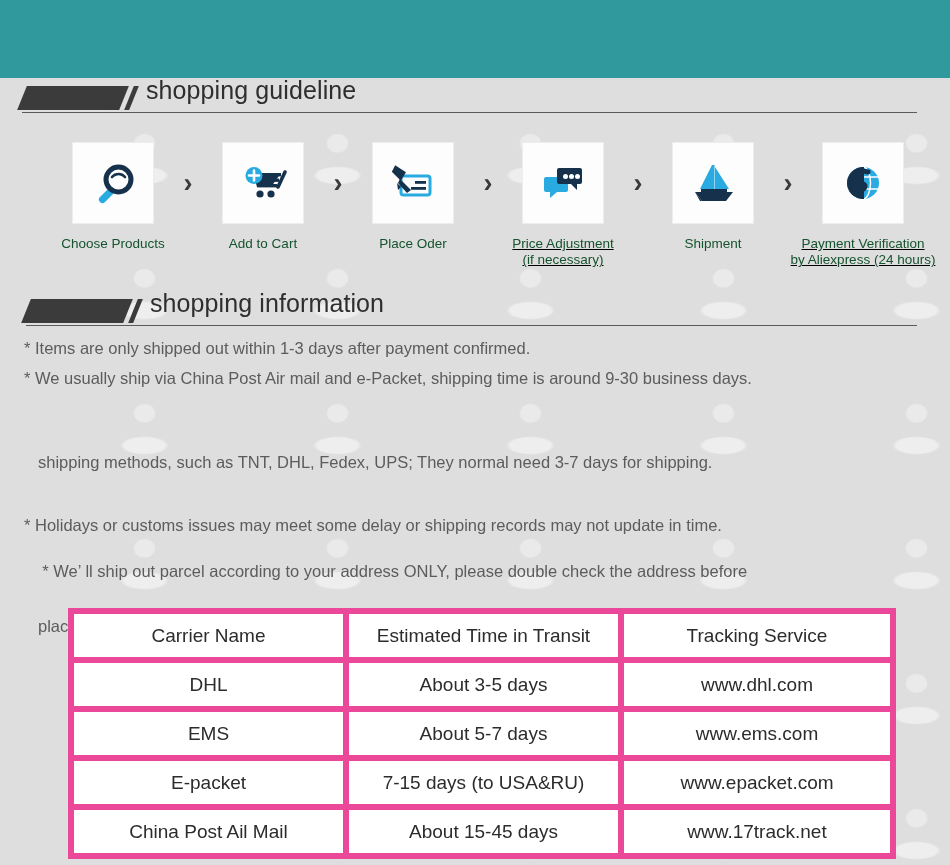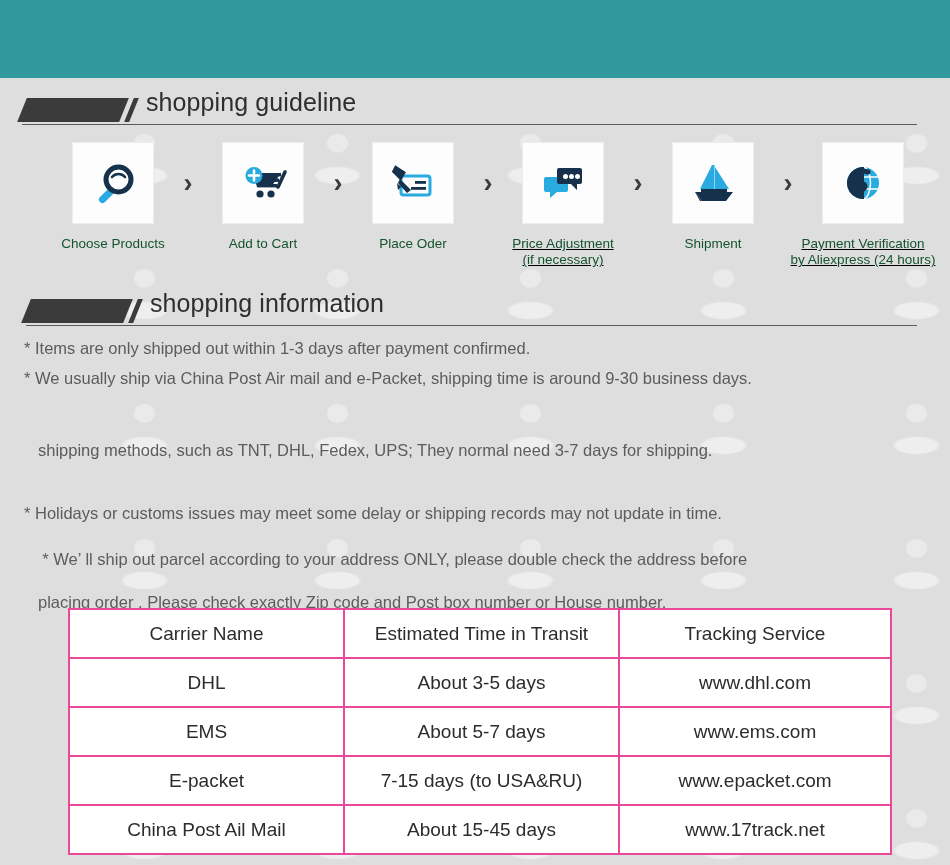--- a/index.html
+++ b/index.html
@@ -102,51 +102,51 @@
     position:absolute; left:0; right:0; top:340px;
     padding:0 30px 0 24px;
   }
   .bullet{
     font-size:16.5px;
     color:#5c5c5c;
     line-height:1.0;
     margin-bottom:13px;
     white-space:pre-wrap;
   }
-  .bullet .cont{ display:block; padding-left:14px; margin-top:10px; }
+  .bullet .cont{ display:block; padding-left:14px; margin-top:22px; }
 
   
   .tbl-wrap{
     position:absolute; left:68px; top:608px; width:822px;
   }
   table{
     width:100%; border-collapse:collapse;
     background:#ffffff;
     table-layout:fixed;
   }
   td{
-    border:2px solid #ec4899;
+    border:6px solid #ec4899;
     text-align:center;
     font-size:19px;
     color:#2c2c2c;
     height:49px;
     padding:4px 6px;
     background:#ffffff;
   }
   col.c1{ width:275px; }
   col.c2{ width:275px; }
   col.c3{ width:272px; }
 </style>
 </head>
 <body>
 
 <div class="banner"></div>
 <div class="watermark-layer"></div>
 
-<div class="section-head" style="position:absolute;left:0;right:0;top:90px;">
+<div class="section-head" style="position:absolute;left:0;right:0;top:78px;">
   <div class="sh-shape"></div>
   <div class="sh-slashes">
       <i></i>
       <i></i>
       <i></i>
     </div>
   <div class="sh-title">shopping guideline</div>
   <div class="sh-rule"></div>
 </div>
 

